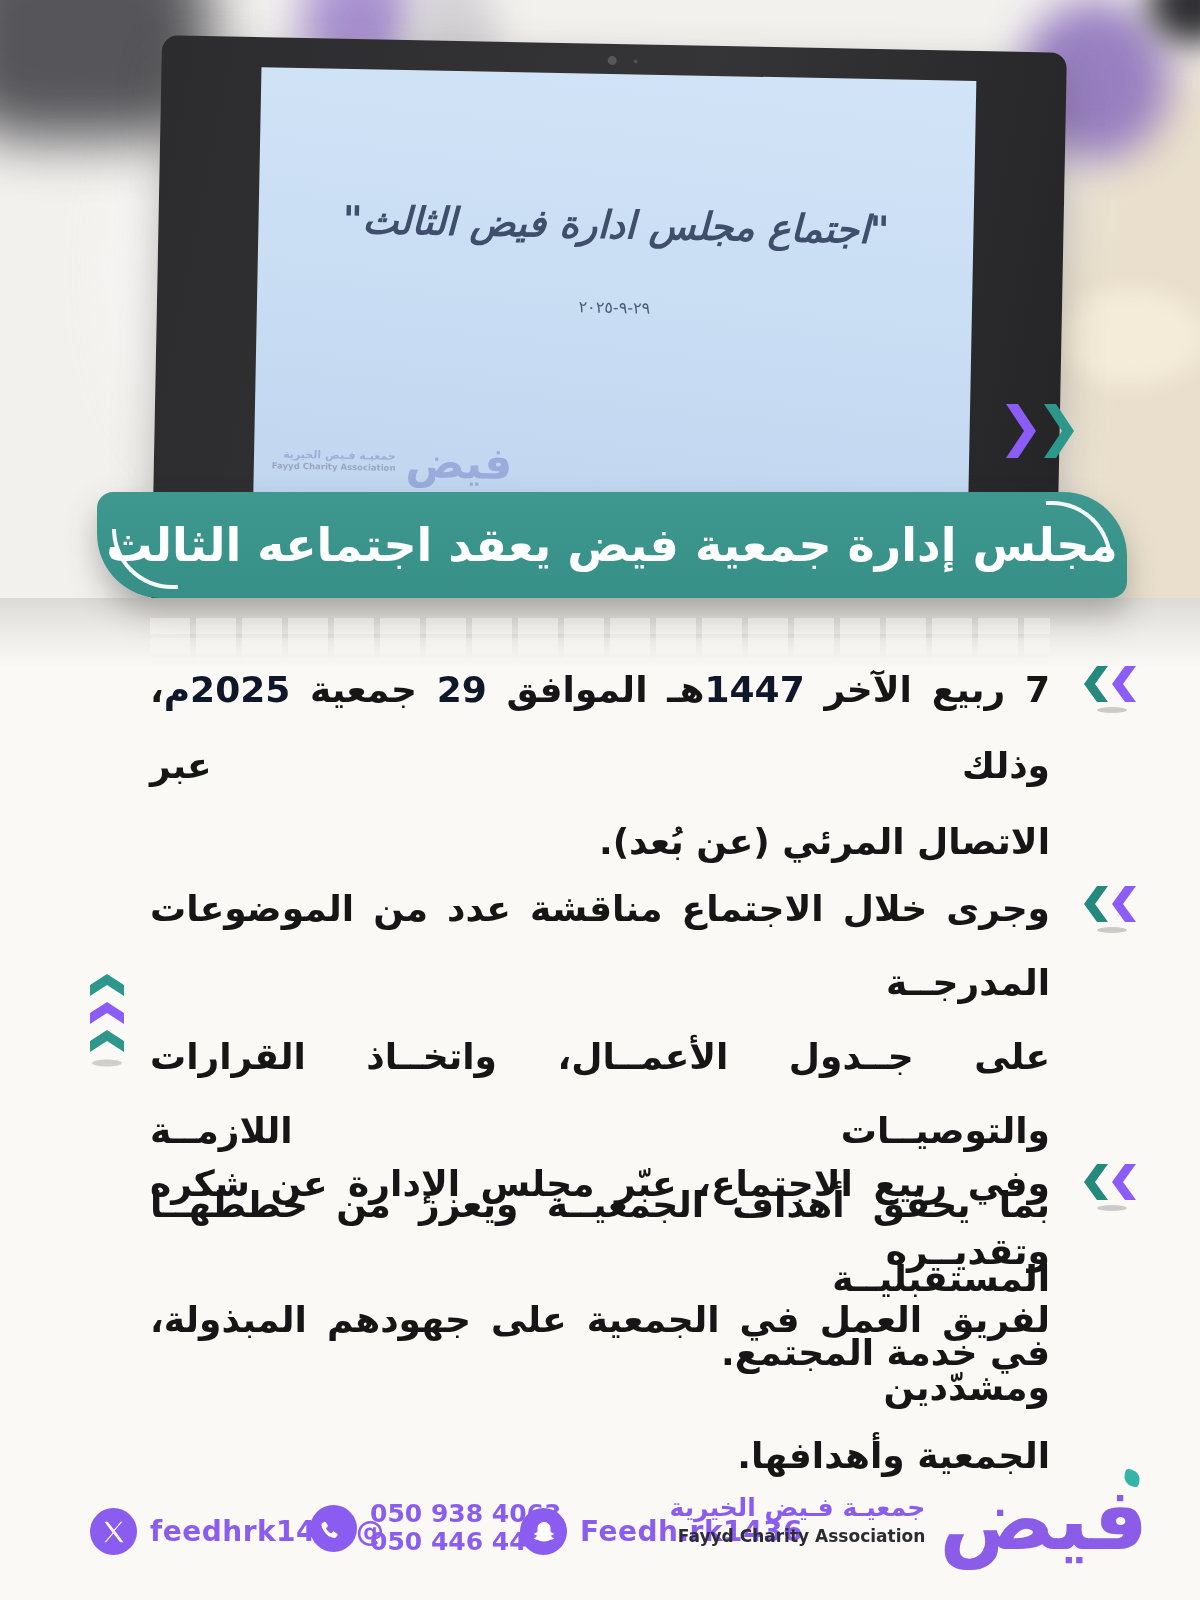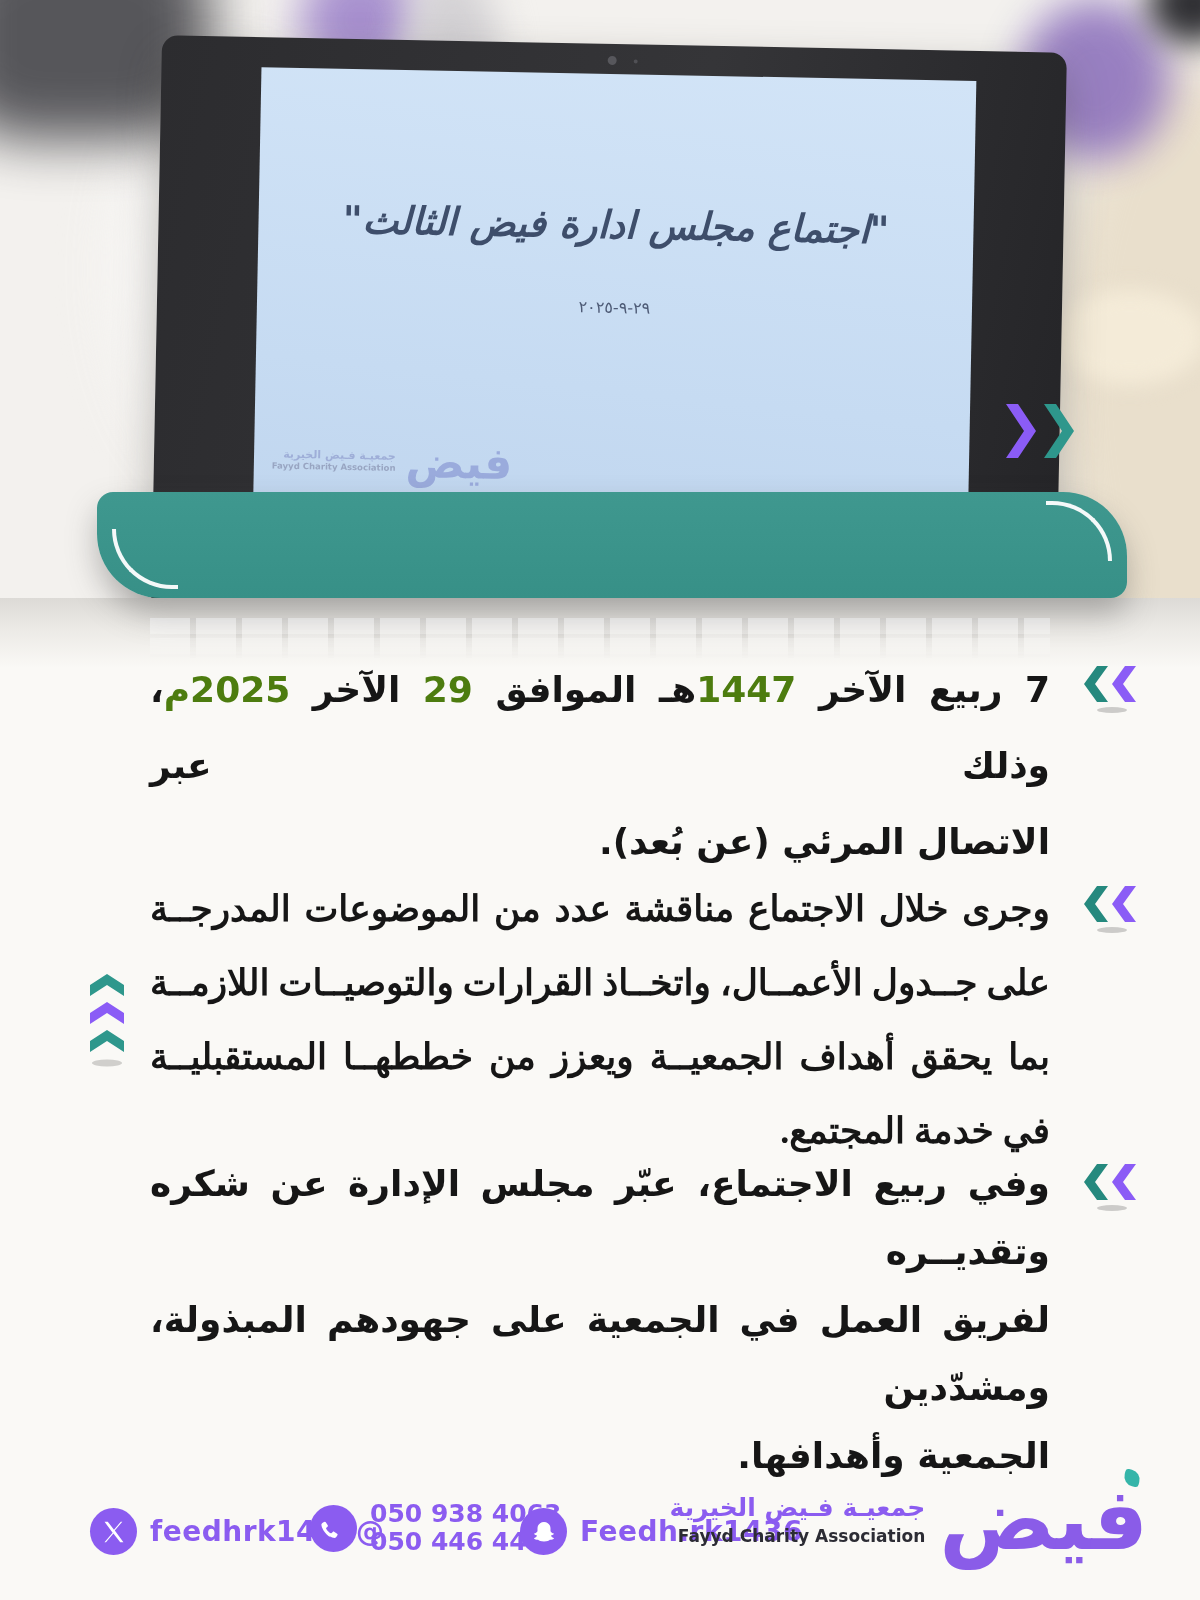--- a/index.html
+++ b/index.html
@@ -59,23 +59,23 @@
   .banner .arc-tr { position:absolute; top:9px; right:15px; width:66px; height:60px;
             border-top:4px solid #fff; border-right:4px solid #fff; border-top-right-radius:64px; opacity:.95; }
   .banner .arc-bl { position:absolute; bottom:9px; left:15px; width:66px; height:60px;
             border-bottom:4px solid #fff; border-left:4px solid #fff; border-bottom-left-radius:64px; opacity:.95; }
   .banner-title { color:#fff; font-size:46px; font-weight:bold; direction:rtl; white-space:nowrap; }
 
   
   .para { position:absolute; left:150px; width:900px; direction:rtl; color:#161616; font-weight:bold; font-size:36px; }
   .para .line { line-height:76px; text-align:justify; text-align-last:justify; }
   .para .line.last { text-align:left; text-align-last:right; }
-  .num { color:#4d7c0f; }
+  .num { color:#0f172a; }
   .p1 { top:652px; }
-  .p2 { top:872px;font-family:Liberation Serif, serif; } .p2 .line { line-height:74px; }
+  .p2 { top:872px; } .p2 .line { line-height:74px; }
   .p3 { top:1150px; } .p3 .line { line-height:68px; }
   .bullet { position:absolute; right:-88px; top:14px; }
 
   
   .footer { position:absolute; left:0; bottom:0; width:1200px; height:150px; }
   .f-item { position:absolute; display:flex; align-items:center; gap:13px; }
   .f-circle { width:47px; height:47px; border-radius:50%; background:#8b5cf0; display:flex; align-items:center; justify-content:center; flex:0 0 auto; }
   .f-label { color:#8b5cf0; font-size:28px; font-weight:bold; letter-spacing:.5px; }
   .f-tw { left:90px; top:58px; }
   .f-ph { left:310px; top:50px; }
@@ -125,31 +125,32 @@
   <div class="deco-right">
     <svg width="82" height="54" viewBox="0 0 82 54">
       <path fill="#8b5cf6" d="M0 0 H12 L30 27 L12 54 H0 L18 27 Z"></path>
       <path fill="#2e978c" d="M38 0 H50 L68 27 L50 54 H38 L56 27 Z"></path>
     </svg>
   </div>
 
   <div class="banner">
     <div class="arc-tr"></div>
     <div class="arc-bl"></div>
+    <div class="banner-title">مجلس إدارة جمعية فيض يعقد اجتماعه الثالث</div>
   </div>
 
   <div class="para p1">
     <span class="bullet">
       <svg width="54" height="48" viewBox="0 0 54 48">
         <path fill="#25897e" d="M24 0 H13 L0 18 L13 36 H24 L11 18 Z"></path>
         <path fill="#8b5cf6" d="M52 0 H41 L28 18 L41 36 H52 L39 18 Z"></path>
         <ellipse cx="28" cy="44" rx="15" ry="3" fill="rgba(40,40,40,0.22)"></ellipse>
       </svg>
     </span>
-    <div class="line"><span>7 ربيع الآخر </span><span class="num">1447</span><span>هـ الموافق </span><span class="num">29</span><span> الآخر </span><span class="num">2025م</span><span>، وذلك عبر</span></div>
+    <div class="line"><span>7 ربيع الآخر </span><span class="num">1447</span><span>هـ الموافق </span><span class="num">29</span><span> جمعية </span><span class="num">2025م</span><span>، وذلك عبر</span></div>
     <div class="line last">الاتصال المرئي (عن بُعد).</div>
   </div>
 
   <div class="para p2">
     <span class="bullet">
       <svg width="54" height="48" viewBox="0 0 54 48">
         <path fill="#25897e" d="M24 0 H13 L0 18 L13 36 H24 L11 18 Z"></path>
         <path fill="#8b5cf6" d="M52 0 H41 L28 18 L41 36 H52 L39 18 Z"></path>
         <ellipse cx="28" cy="44" rx="15" ry="3" fill="rgba(40,40,40,0.22)"></ellipse>
       </svg>

